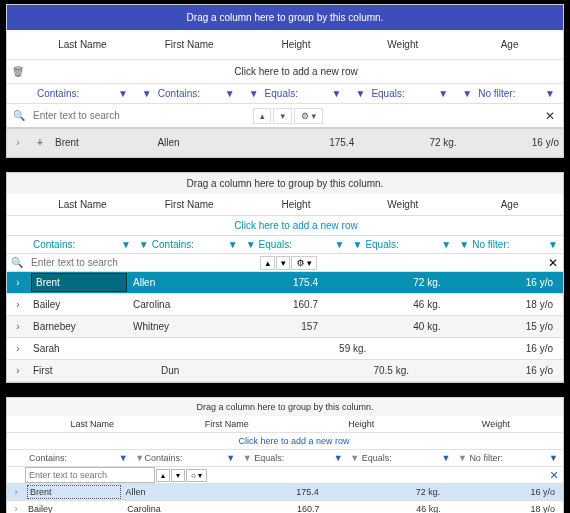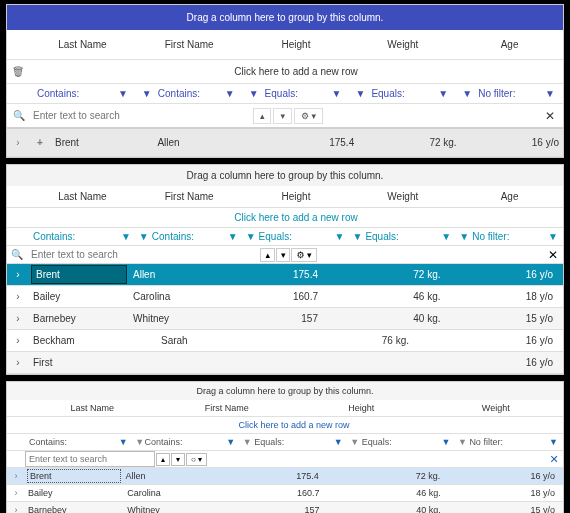--- a/index.html
+++ b/index.html
@@ -1,17 +1,17 @@
 <!DOCTYPE html>
 <html><head>
 <meta charset="utf-8">
 <style>
   * { box-sizing: border-box; margin: 0; padding: 0; }
   body { font-family: Arial, sans-serif; font-size: 10px; background: #000; width: 570px; padding: 4px 6px; }
-  .grid { background: #fff; border: 1px solid #ccc; margin-bottom: 6px; }
+  .grid { background: #fff; border: 1px solid #ccc; margin-bottom: 14px; }
   .grid.t1 { font-size: 10px; }
   .grid.t2 { font-size: 10px; }
   .grid.t3 { font-size: 9px; }
 
   
   .t1 .group-header { background: #3e4dbc; color: #fff; text-align: center; padding: 7px 0; font-size: 10px; }
   .t1 .col-header-row, .t1 .add-row, .t1 .filter-row, .t1 .search-row, .t1 .data-row {
     display: flex; align-items: center; border-bottom: 1px solid #e0e0e0;
   }
   .t1 .icon-col { width: 22px; text-align: center; color: #555; }
@@ -235,28 +235,29 @@
       <div class="row data-row alt">
         <div class="expand-col">›</div>
         <div class="col ln">Barnebey</div>
         <div class="col fn">Whitney</div>
         <div class="col h">157</div>
         <div class="col w">40 kg.</div>
         <div class="col a">15 y/o</div>
       </div>
       <div class="row data-row">
         <div class="expand-col">›</div>
-        <div class="col ln">Beckham</div>
         <div class="col fn">Sarah</div>
-        <div class="col w">76 kg.</div>
+        <div class="col w">59 kg.</div>
         <div class="col a">16 y/o</div>
       </div>
       <div class="row data-row alt">
         <div class="expand-col">›</div>
         <div class="col ln">First</div>
+        <div class="col fn">Dun</div>
+        <div class="col w">70.5 kg.</div>
         <div class="col a">16 y/o</div>
       </div>
     </div>
 </div>
 
 <div class="grid t3">
   <div class="group-header">Drag a column here to group by this column.</div>
 
   <div class="row col-header-row">
     <div class="expand-col"></div>

